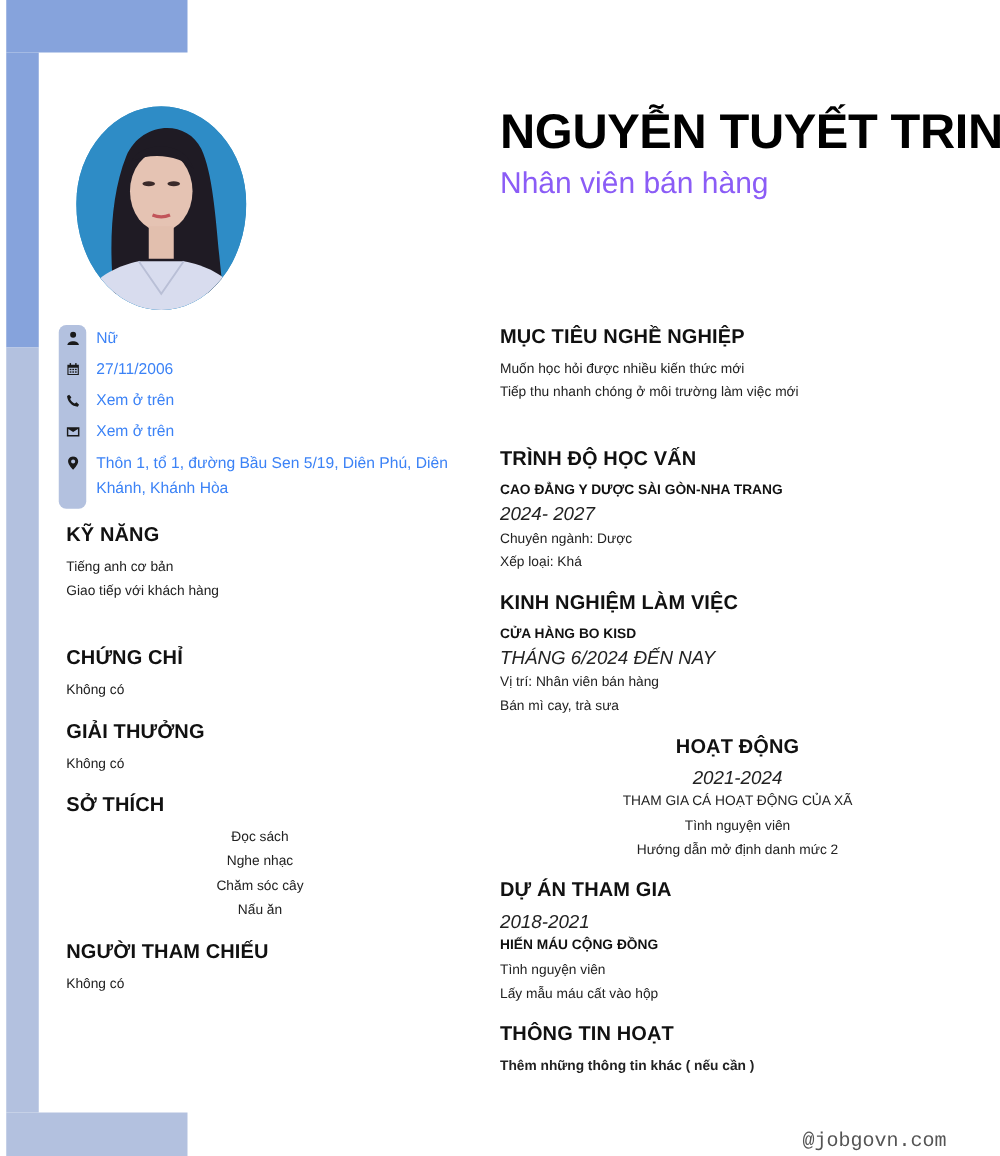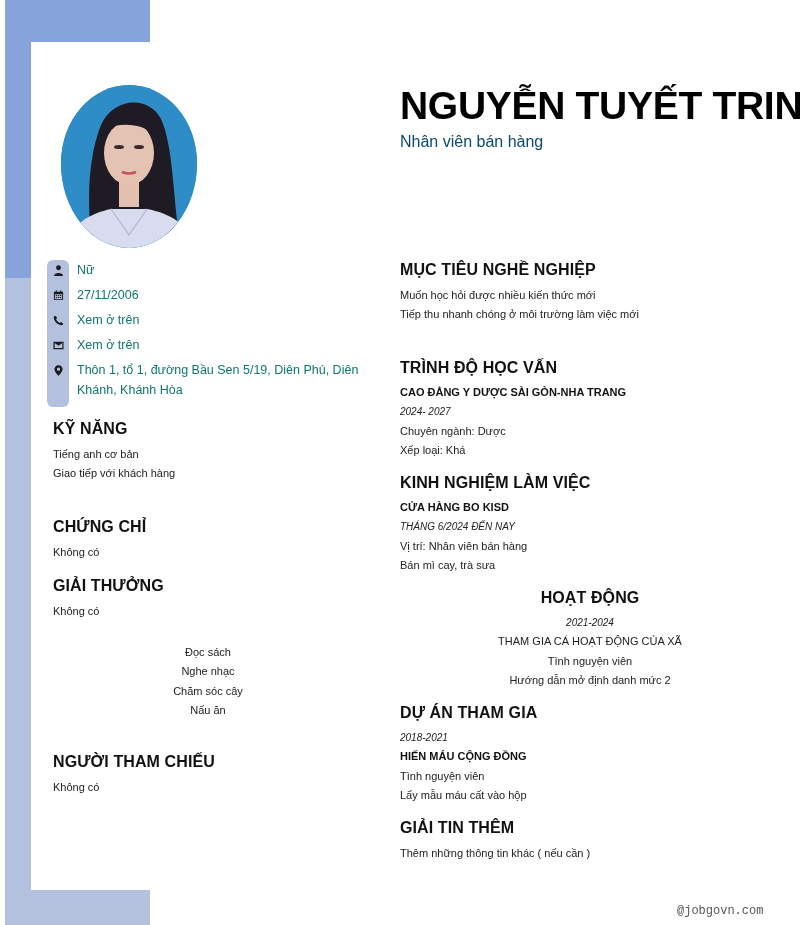--- a/index.html
+++ b/index.html
@@ -16,35 +16,35 @@
   .photo { position: absolute; left: 61px; top: 85px; width: 136px; height: 163px; overflow: hidden;
            border-radius: 50% 50% 50% 50% / 48% 48% 52% 52%; background: #2f8fc4; }
   .photo svg { width: 100%; height: 100%; display: block; }
 
   
   .contact-bar { position: absolute; left: 47px; top: 260px; width: 22px; height: 147px; background: #b3c1df; border-radius: 6px; }
   .contact { position: absolute; left: 47px; top: 260px; width: 320px; }
   .contact-row { display: flex; align-items: flex-start; min-height: 25px; }
   .contact-icon { width: 22px; height: 20px; display: flex; align-items: center; justify-content: center; flex-shrink: 0; }
   .contact-icon svg { width: 11px; height: 11px; fill: #1a1a1a; }
-  .contact-text { margin-left: 8px; font-size: 12.5px; line-height: 20px; color: #0f766e; }
+  .contact-text { margin-left: 8px; font-size: 12.5px; line-height: 20px; color: #3b82f6; }
 
   
   .h-sec { font-weight: bold; font-size: 16px; letter-spacing: 0.1px; color: #111; }
   .line { font-size: 11px; line-height: 19.3px; color: #222; }
   .bold-line { font-size: 11px; font-weight: bold; line-height: 19.3px; color: #111; }
-  .italic-line { font-size: 10px; font-style: italic; line-height: 19.3px; color: #222; }
+  .italic-line { font-size: 15px; font-style: italic; line-height: 19.3px; color: #222; }
 
   .left-col { position: absolute; left: 53px; width: 310px; }
   .right-col { position: absolute; left: 400px; width: 380px; }
 
   .name { position: absolute; left: 400px; top: 84px; font-size: 39px; font-weight: bold; letter-spacing: -0.3px; color: #000; white-space: nowrap; }
-  .job-title { position: absolute; left: 400px; top: 133px; font-size: 16px; color: #0c4a6e; }
-
-  .watermark { position: absolute; left: 677px; top: 904px; font-family: "Liberation Mono", "DejaVu Sans Mono", monospace; font-size: 12px; color: #555; }
+  .job-title { position: absolute; left: 400px; top: 133px; font-size: 24px; color: #8b5cf6; }
+
+  .watermark { position: absolute; left: 642px; top: 904px; font-family: "Liberation Mono", "DejaVu Sans Mono", monospace; font-size: 16px; color: #555; }
 </style>
 </head>
 <body>
 
 <div class="deco-top"></div>
 <div class="deco-left-dark"></div>
 <div class="deco-left-light"></div>
 <div class="deco-bottom"></div>
 
 <div class="photo">
@@ -134,20 +134,21 @@
 </div>
 
 <div class="left-col" style="top:577px;">
   <div class="h-sec">GIẢI THƯỞNG</div>
   <div style="margin-top:7px;">
     <div class="line">Không có</div>
   </div>
 </div>
 
 <div class="left-col" style="top:636px;">
+  <div class="h-sec">SỞ THÍCH</div>
   <div style="margin-top:7px;text-align:center;">
     <div class="line">Đọc sách</div>
     <div class="line">Nghe nhạc</div>
     <div class="line">Chăm sóc cây</div>
     <div class="line">Nấu ăn</div>
   </div>
 </div>
 
 <div class="left-col" style="top:753px;">
   <div class="h-sec">NGƯỜI THAM CHIẾU</div>
@@ -198,19 +199,19 @@
   <div class="h-sec">DỰ ÁN THAM GIA</div>
   <div style="margin-top:6px;">
     <div class="italic-line">2018-2021</div>
     <div class="bold-line">HIẾN MÁU CỘNG ĐỒNG</div>
     <div class="line">Tình nguyện viên</div>
     <div class="line">Lấy mẫu máu cất vào hộp</div>
   </div>
 </div>
 
 <div class="right-col" style="top:819px;">
-  <div class="h-sec">GIẢI TIN THÊM</div>
-  <div style="margin-top:7px;">
+  <div class="h-sec">THÔNG TIN HOẠT</div>
+  <div style="margin-top:7px;font-weight:bold;">
     <div class="line">Thêm những thông tin khác ( nếu cần )</div>
   </div>
 </div>
 
 <div class="watermark">@jobgovn.com</div>
 
 </body></html>

